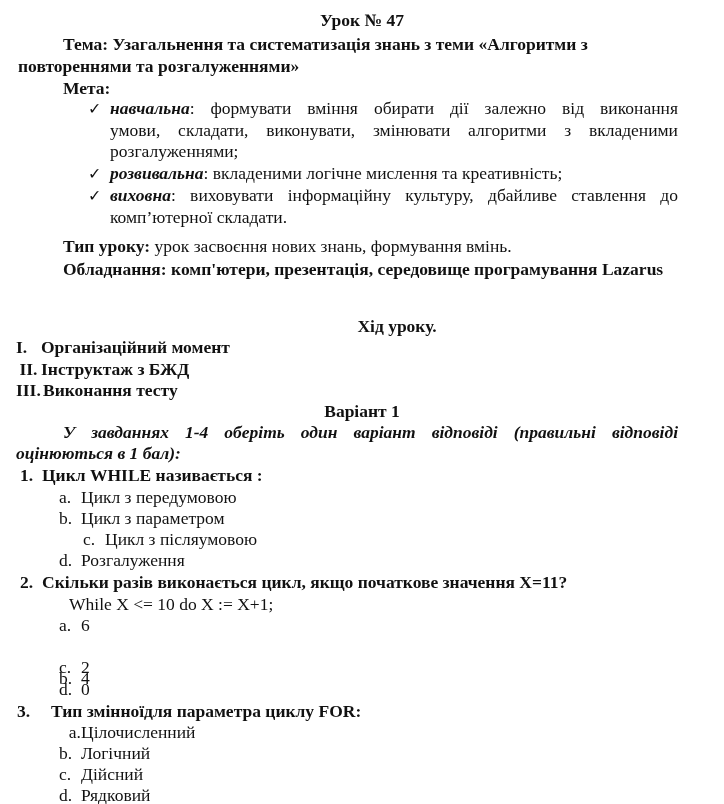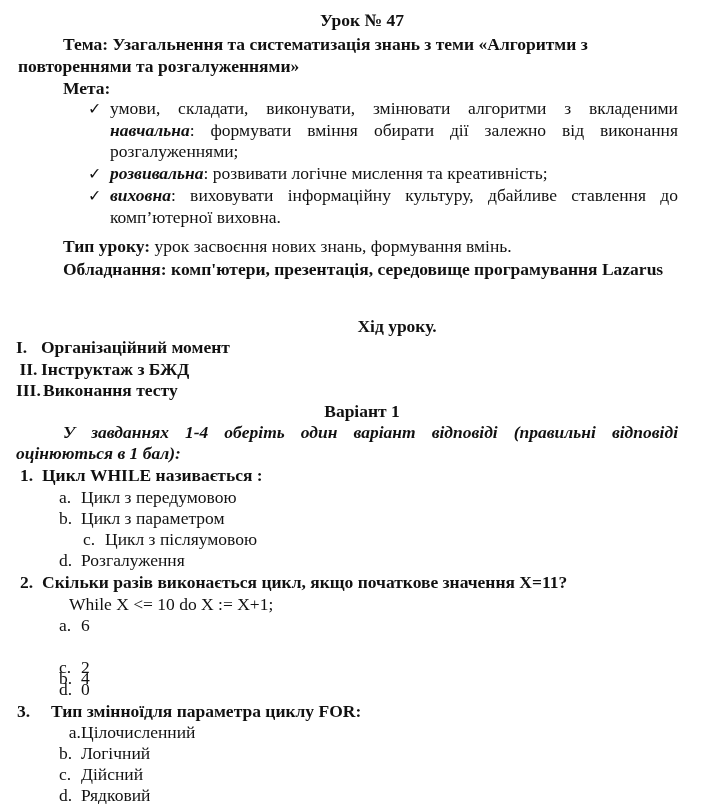--- a/index.html
+++ b/index.html
@@ -26,38 +26,38 @@
   <span>Тема:</span>
   <span>Узагальнення та систематизація знань з теми «Алгоритми  з</span>
 </div>
 <div class="line b" style="top:56px; left:18px;">повтореннями та  розгалуженнями»</div>
 
 <div class="line b" style="top:78px; left:63px;">Мета:</div>
 
 <div>
   <span class="check" style="top:98px;">✓</span>
   <div class="goal-text" style="top:98px;">
+    <div class="justify"><b><i>навчальна</i></b><span>: формувати вміння обирати дії залежно від виконання</span></div>
     <div class="justify">умови, складати, виконувати, змінювати алгоритми з вкладеними</div>
-    <div class="justify"><b><i>навчальна</i></b><span>: формувати вміння обирати дії залежно від виконання</span></div>
     <div>розгалуженнями;</div>
   </div>
 </div>
 
 <div>
   <span class="check" style="top:163px;">✓</span>
   <div class="goal-text" style="top:163px;">
-    <div><b><i>розвивальна</i></b><span>: розвивати логічне мислення та креативність;</span></div>
+    <div><b><i>розвивальна</i></b><span>: вкладеними логічне мислення та креативність;</span></div>
   </div>
 </div>
 
 <div>
   <span class="check" style="top:185px;">✓</span>
   <div class="goal-text" style="top:185px;">
     <div class="justify"><b><i>виховна</i></b><span>: виховувати інформаційну культуру, дбайливе ставлення до</span></div>
-    <div>комп’ютерної виховна.</div>
+    <div>комп’ютерної складати.</div>
   </div>
 </div>
 
 <div class="line" style="top:236px; left:63px;">
   <b>Тип уроку:</b><span> урок засвоєння нових знань, формування вмінь.</span>
 </div>
 <div class="line" style="top:259px; left:63px;font-weight:bold;">
   <b>Обладнання:</b><span> комп'ютери, презентація, середовище програмування Lazarus</span>
 </div>
 

